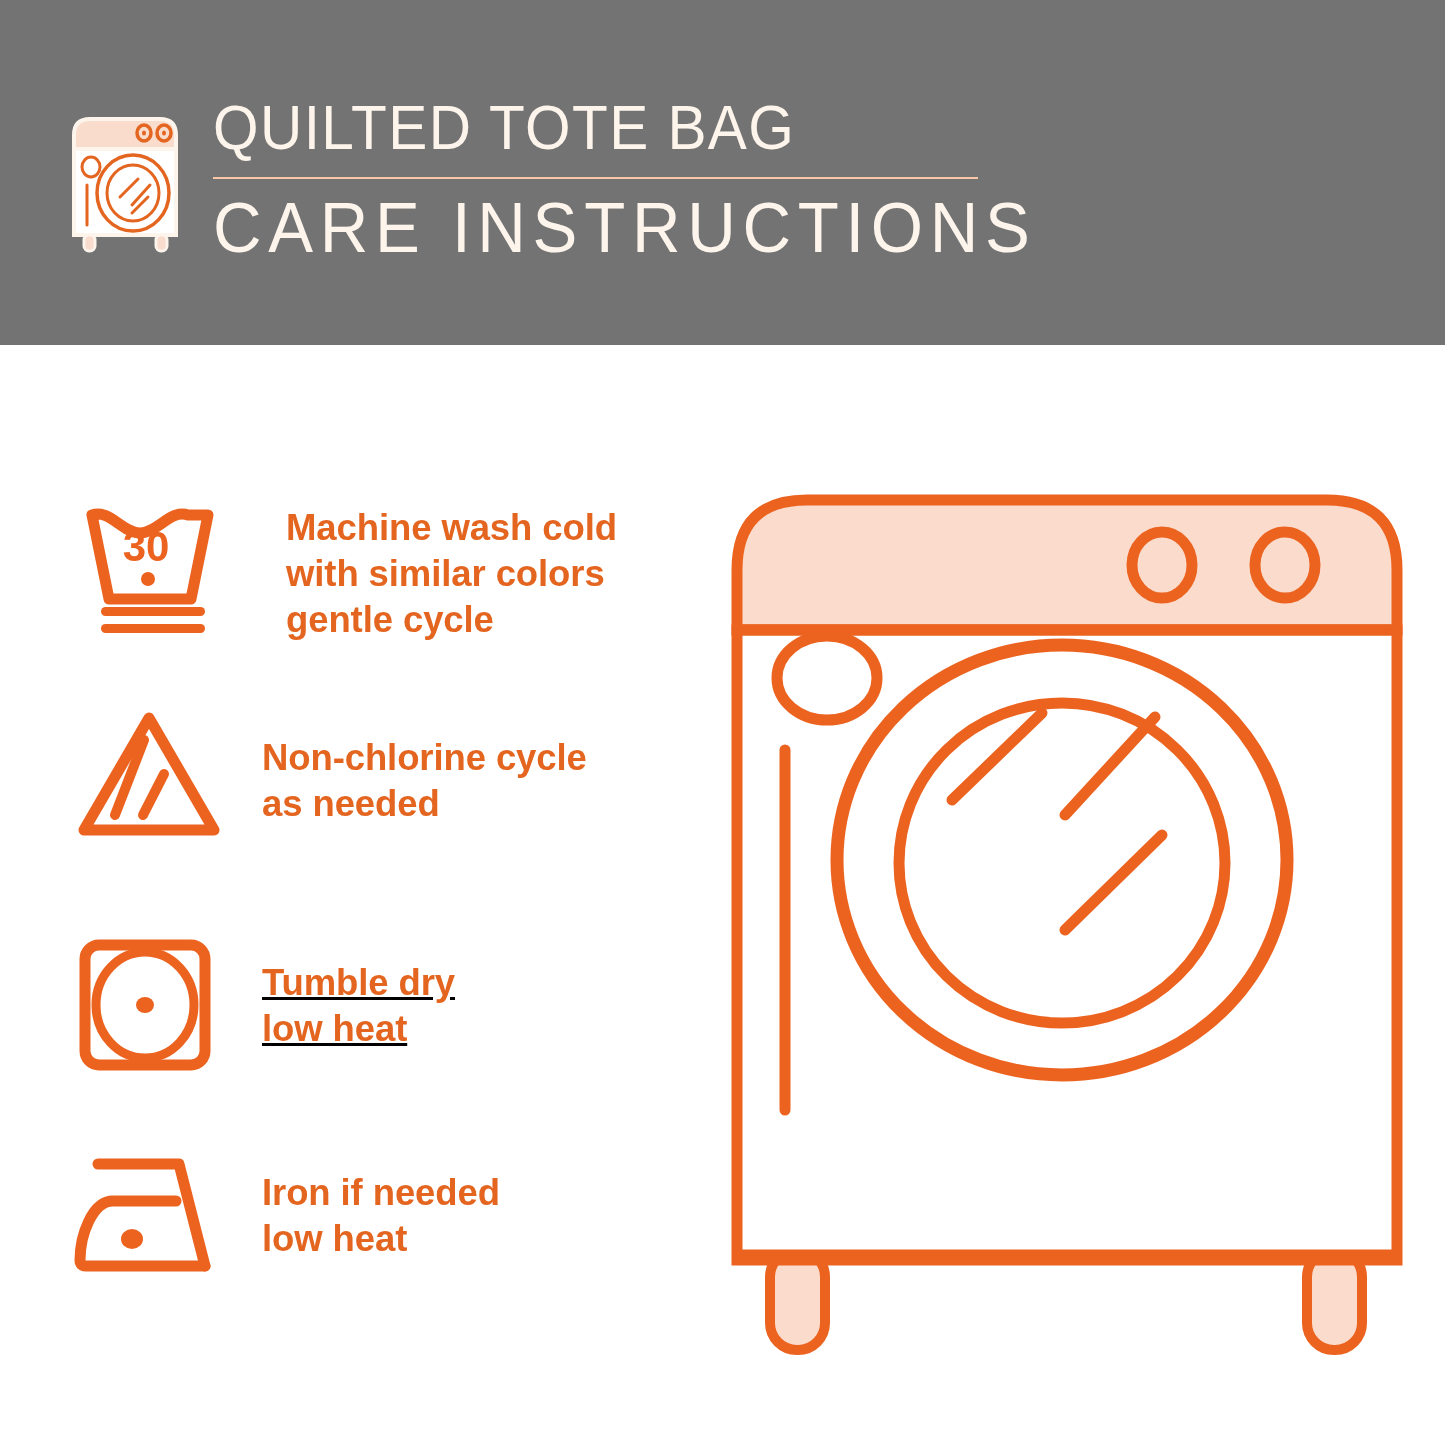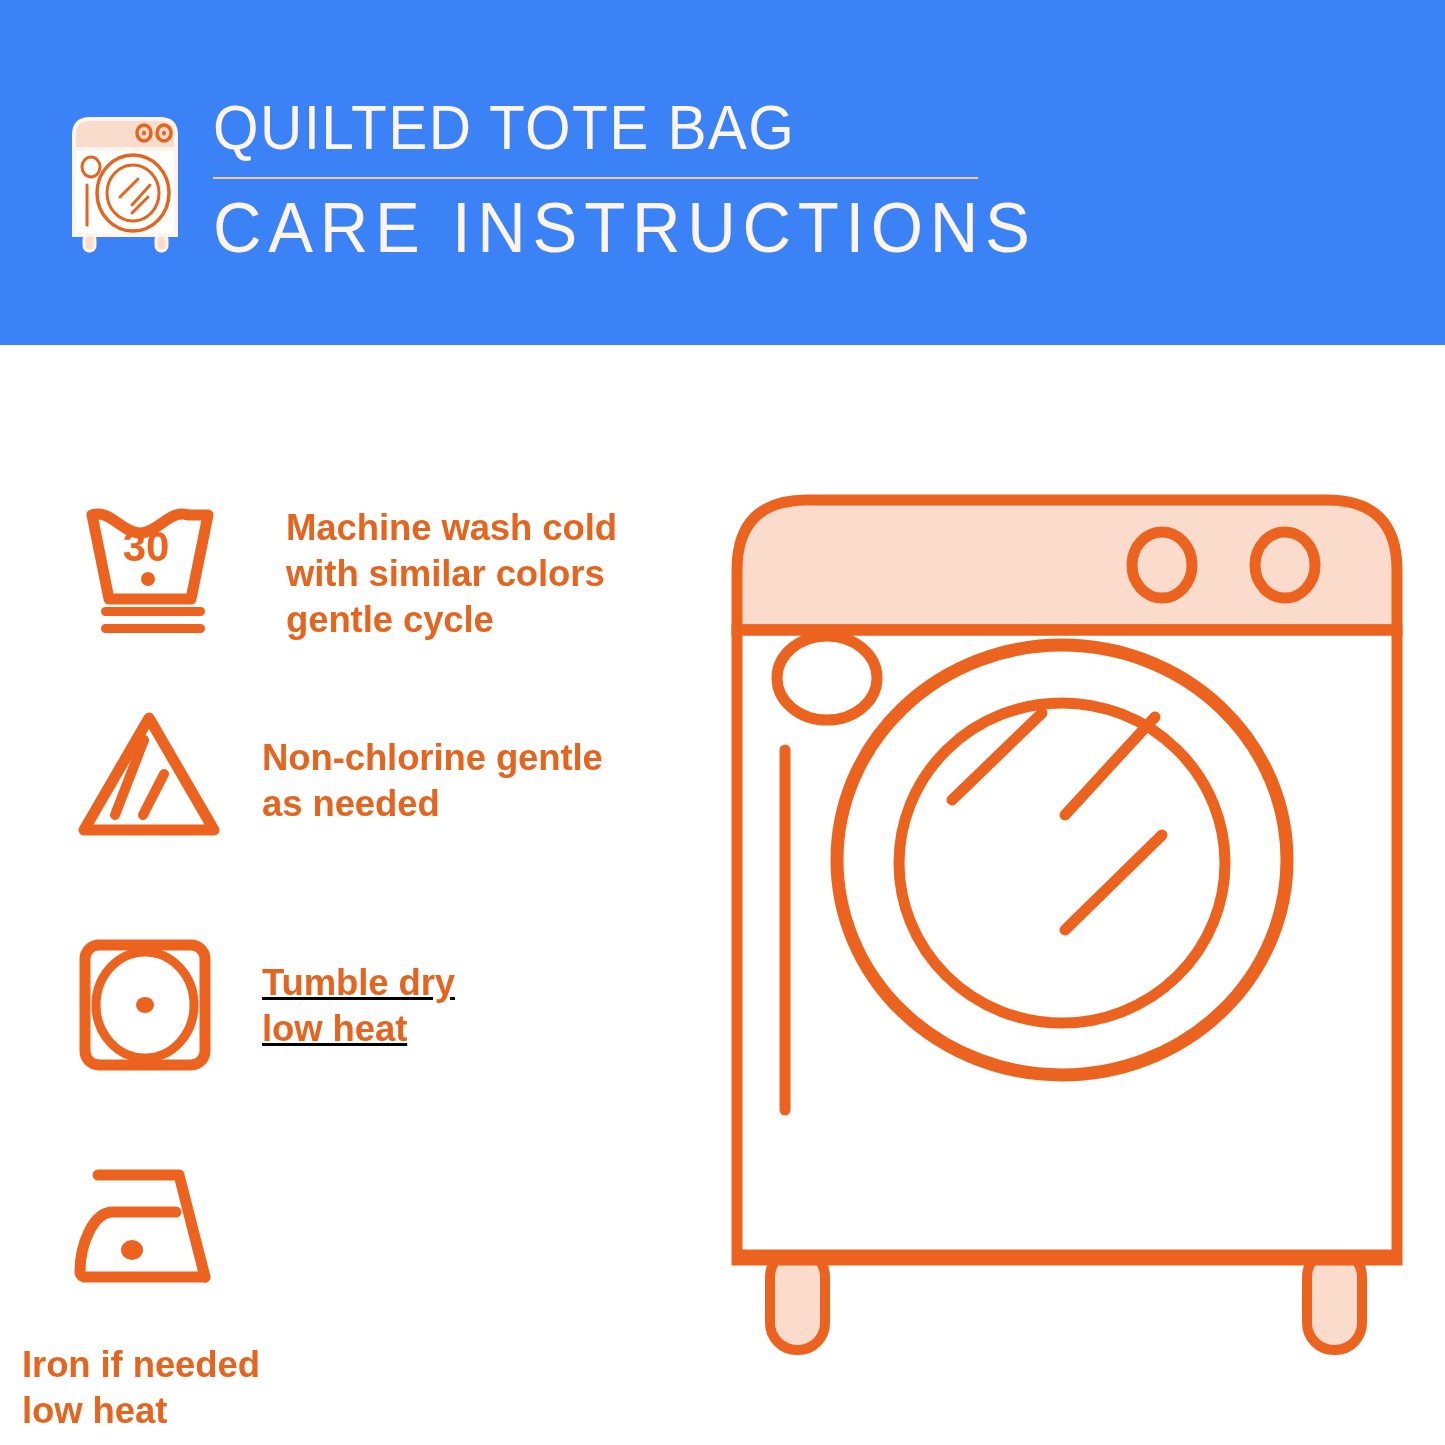--- a/index.html
+++ b/index.html
@@ -22,21 +22,21 @@
     background: #ffffff;
   }
 
   
   .header-band {
     position: absolute;
     left: 0;
     top: 0;
     width: 1445px;
     height: 345px;
-    background: #3b82f6;
+    background: #737373;
     box-sizing: border-box;
   }
 
   .header-logo {
     position: absolute;
     left: 66px;
     top: 105px;
     width: 118px;
     height: 150px;
   }
@@ -94,21 +94,21 @@
     position: absolute;
     left: 0;
     width: 700px;
     display: flex;
     align-items: flex-start;
   }
 
   .care-row-1 { top: 150px; gap: 24px; }
   .care-row-2 { top: 355px; }
   .care-row-3 { top: 583px; text-decoration: underline; }
-  .care-row-4 { top: 795px; flex-direction: column; }
+  .care-row-4 { top: 795px; }
 
   .care-symbol {
     width: 172px;
     flex: 0 0 172px;
     margin-left: 68px;
     display: flex;
     align-items: center;
     justify-content: flex-start;
   }
 
@@ -205,21 +205,21 @@
     <div class="care-row care-row-2">
       <div class="care-symbol">
         <svg viewBox="0 0 170 150" width="170" height="150" xmlns="http://www.w3.org/2000/svg">
 
           <path d="M81 18 L146 130 L16 130 Z" fill="none" stroke="#EC6320" stroke-width="11" stroke-linejoin="round"></path>
 
           <path d="M76 40 L47 115" fill="none" stroke="#EC6320" stroke-width="10" stroke-linecap="round"></path>
           <path d="M96 74 L75 115" fill="none" stroke="#EC6320" stroke-width="10" stroke-linecap="round"></path>
         </svg>
       </div>
-      <div class="care-text">Non-chlorine gentle
+      <div class="care-text">Non-chlorine cycle
 as needed</div>
     </div>
 
     <div class="care-row care-row-3">
       <div class="care-symbol">
         <svg viewBox="0 0 170 150" width="170" height="150" xmlns="http://www.w3.org/2000/svg">
 
           <rect x="17" y="17" width="120" height="120" rx="14" fill="none" stroke="#EC6320" stroke-width="11"></rect>
 
           <ellipse cx="77" cy="77" rx="49" ry="53" fill="none" stroke="#EC6320" stroke-width="9"></ellipse>

